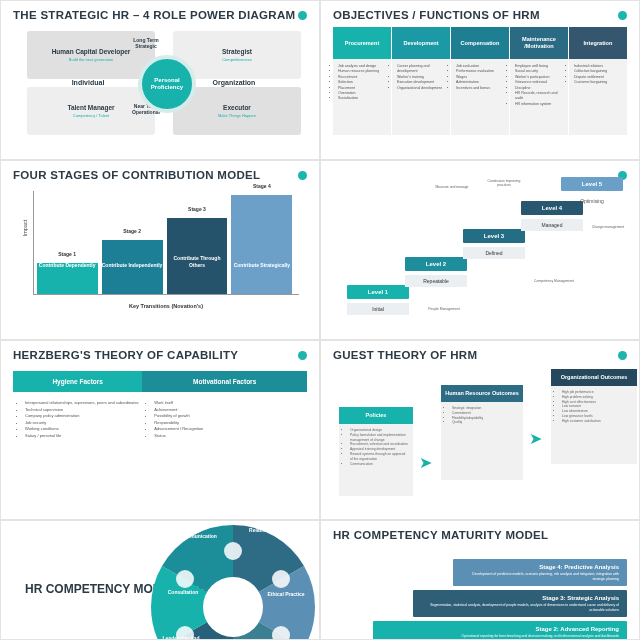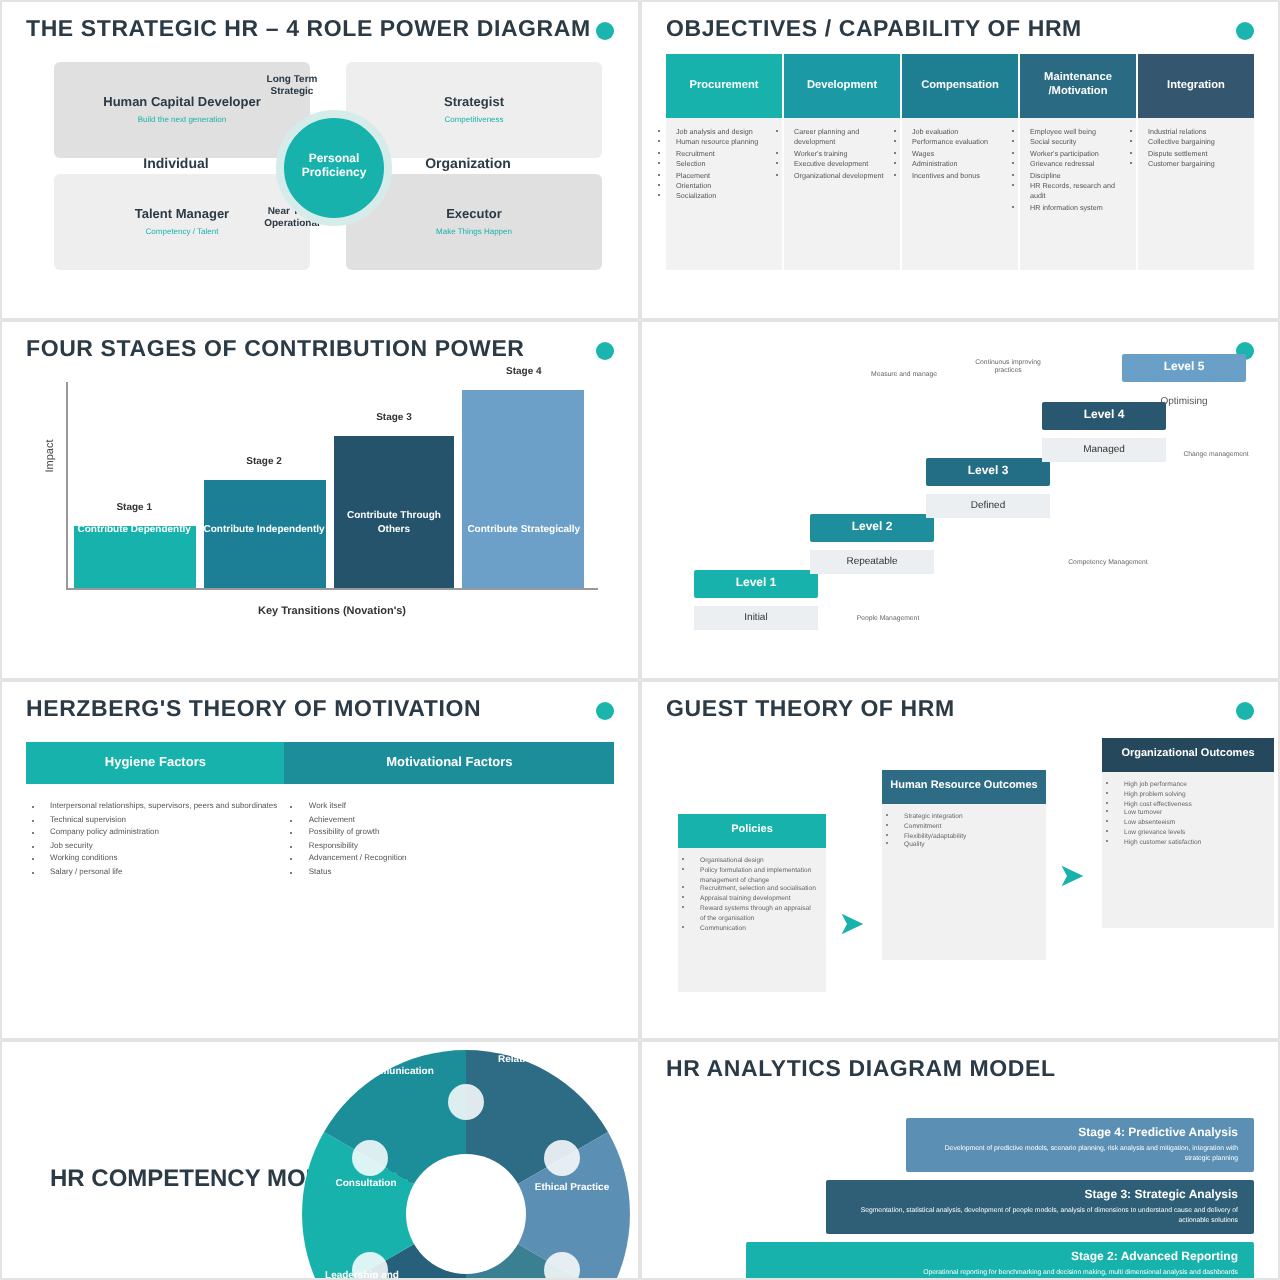--- a/index.html
+++ b/index.html
@@ -160,21 +160,21 @@
       </div>
       <div class="axis-label ax-left">Long Term Strategic</div>
       <div class="axis-label ax-right">Near Term Operational</div>
       <div class="axis-label ax-mid-l">Individual</div>
       <div class="axis-label ax-mid-r">Organization</div>
       <div class="center-circle">Personal Proficiency</div>
     </div>
   </div>
 
   <div class="slide">
-    <div class="slide-title">OBJECTIVES / CAPABILITY OF HRM</div>
+    <div class="slide-title">OBJECTIVES / FUNCTIONS OF HRM</div>
     <div class="dot"></div>
     <div class="s2-cols">
       <div class="s2-col">
         <div class="s2-head" style="background:#17b2ab">Procurement</div>
         <div class="s2-body">
             <ul>
           <li>Job analysis and design</li>
           <li>Human resource planning</li>
           <li>Recruitment</li>
           <li>Selection</li>
@@ -229,21 +229,21 @@
           <li>Collective bargaining</li>
           <li>Dispute settlement</li>
           <li>Customer bargaining</li>
         </ul>
           </div>
       </div>
     </div>
   </div>
 
   <div class="slide">
-    <div class="slide-title">FOUR STAGES OF CONTRIBUTION POWER</div>
+    <div class="slide-title">FOUR STAGES OF CONTRIBUTION MODEL</div>
     <div class="dot"></div>
     <div class="s3-chart">
       <div class="s3-yaxis">Impact</div>
       <div class="s3-plot">
         <div class="bar" style="left:1%;height:30%;background:#17b2ab">
           <div class="lbl">Stage 1</div>
           <div class="cap">Contribute Dependently</div>
         </div>
         <div class="bar" style="left:25.5%;height:52%;background:#1d7f96">
           <div class="lbl">Stage 2</div>
@@ -282,21 +282,21 @@
 
       <div class="note" style="left:96px; top:10px;">Measure and manage</div>
       <div class="note" style="left:148px; top:4px;">Continuous improving practices</div>
       <div class="note" style="left:88px; top:132px;">People Management</div>
       <div class="note" style="left:198px; top:104px;">Competency Management</div>
       <div class="note" style="left:252px; top:50px;">Change management</div>
     </div>
   </div>
 
   <div class="slide">
-    <div class="slide-title">HERZBERG'S THEORY OF MOTIVATION</div>
+    <div class="slide-title">HERZBERG'S THEORY OF CAPABILITY</div>
     <div class="dot"></div>
     <div class="s5-cols">
       <div class="s5-h a">Hygiene Factors</div>
       <div class="s5-h b">Motivational Factors</div>
     </div>
     <div class="s5-lists">
       <div class="la">
           <ul>
         <li>Interpersonal relationships, supervisors, peers and subordinates</li>
         <li>Technical supervision</li>
@@ -389,21 +389,21 @@
         <div class="petal" style="left:106px; top:10px; width:62px;">Relationship Management</div>
         <div class="petal" style="left:118px; top:74px; width:50px;">Ethical Practice</div>
         <div class="petal" style="left:120px; top:122px; width:46px;">HR Expertise</div>
         <div class="petal" style="left:12px; top:118px; width:52px;">Leadership and Navigation</div>
         <div class="petal" style="left:14px; top:72px; width:52px;">Consultation</div>
       </div>
     </div>
   </div>
 
   <div class="slide">
-    <div class="slide-title">HR ANALYTICS DIAGRAM MODEL</div>
+    <div class="slide-title">HR COMPETENCY MATURITY MODEL</div>
     <div class="s8">
       <div class="stage" style="background:#5b8fb3; margin-left:120px; margin-top:18px;">
         <div class="st">Stage 4: Predictive Analysis</div>
         <div class="sd">Development of predictive models, scenario planning, risk analysis and mitigation, integration with strategic planning</div>
       </div>
       <div class="stage" style="background:#2e5f77; margin-left:80px;">
         <div class="st">Stage 3: Strategic Analysis</div>
         <div class="sd">Segmentation, statistical analysis, development of people models, analysis of dimensions to understand cause and delivery of actionable solutions</div>
       </div>
       <div class="stage" style="background:#17b2ab; margin-left:40px;">

